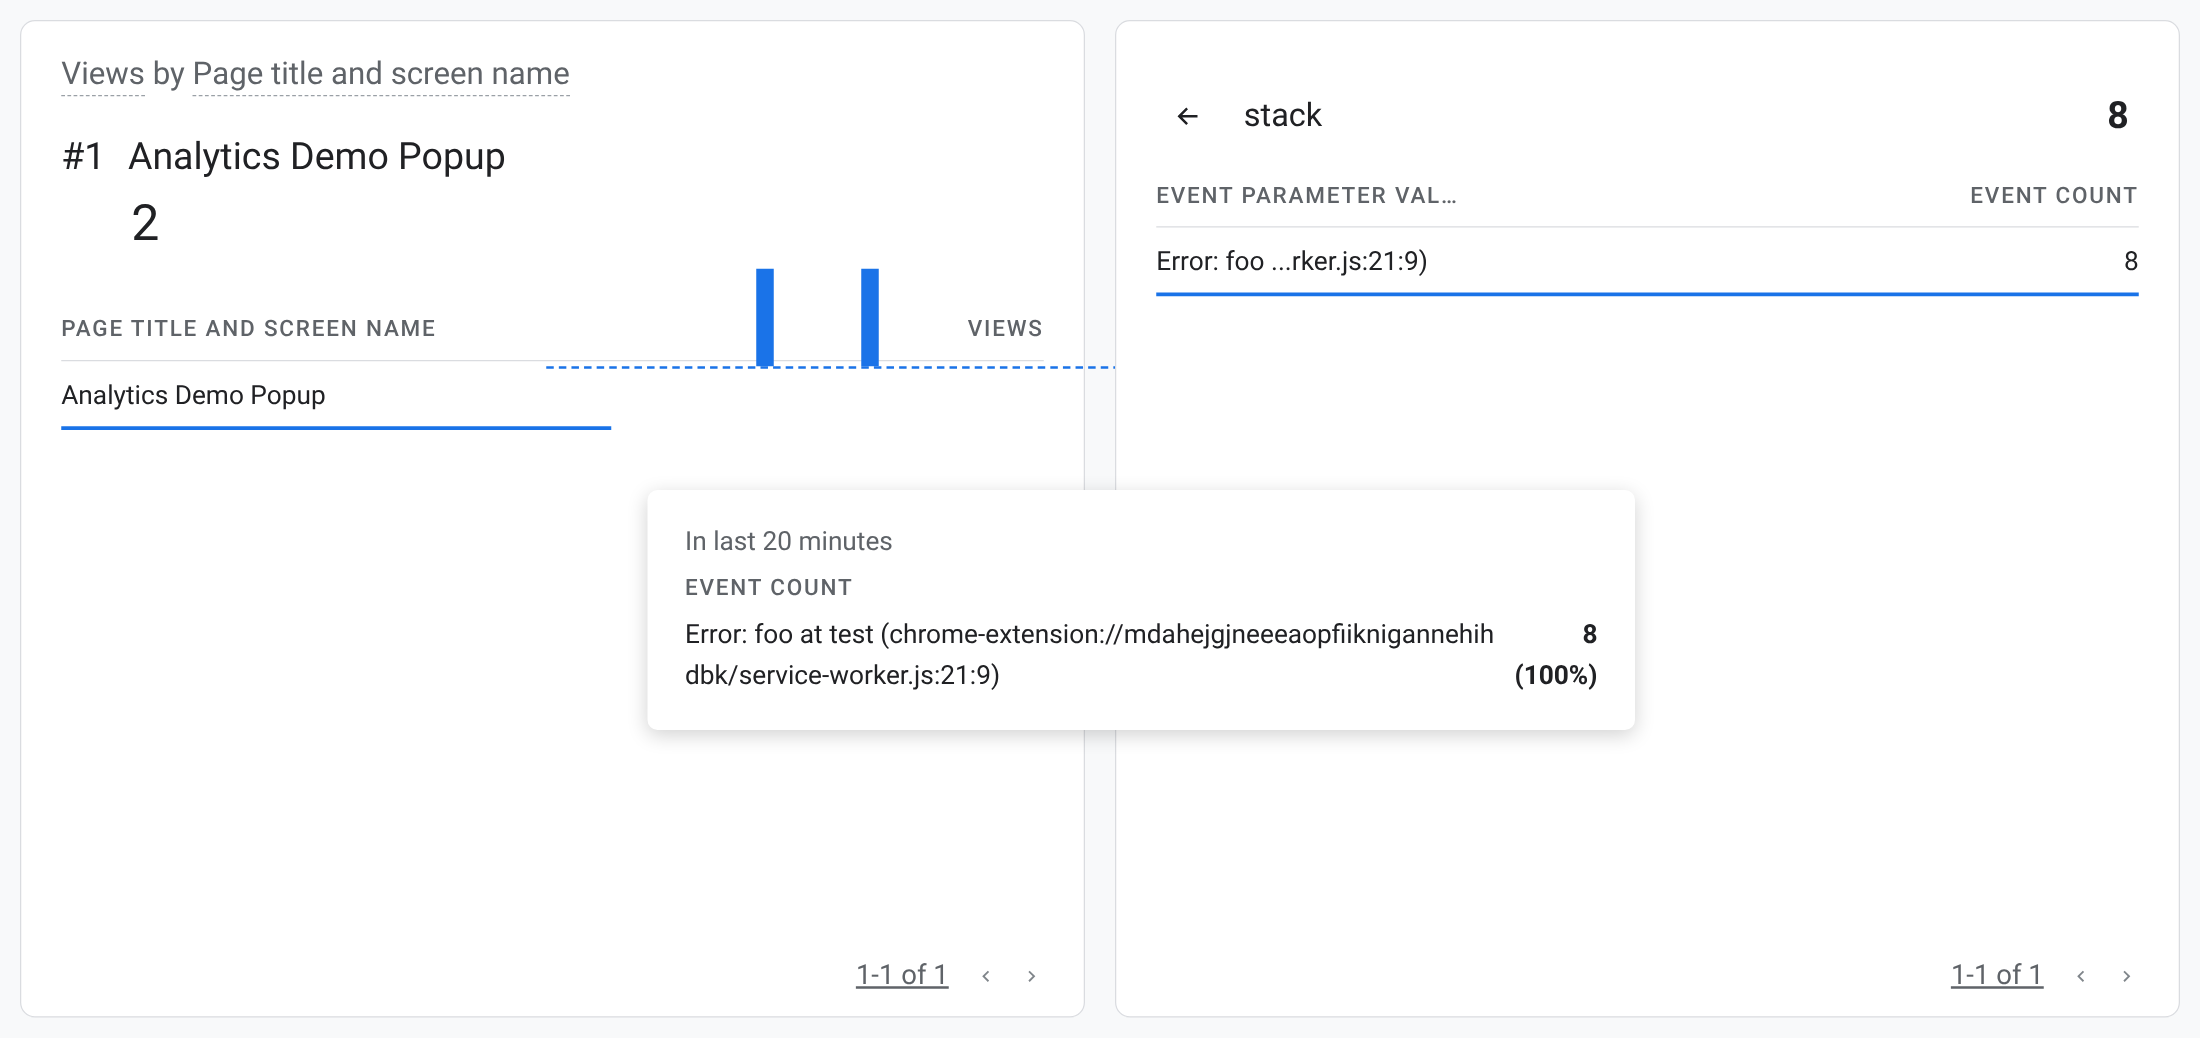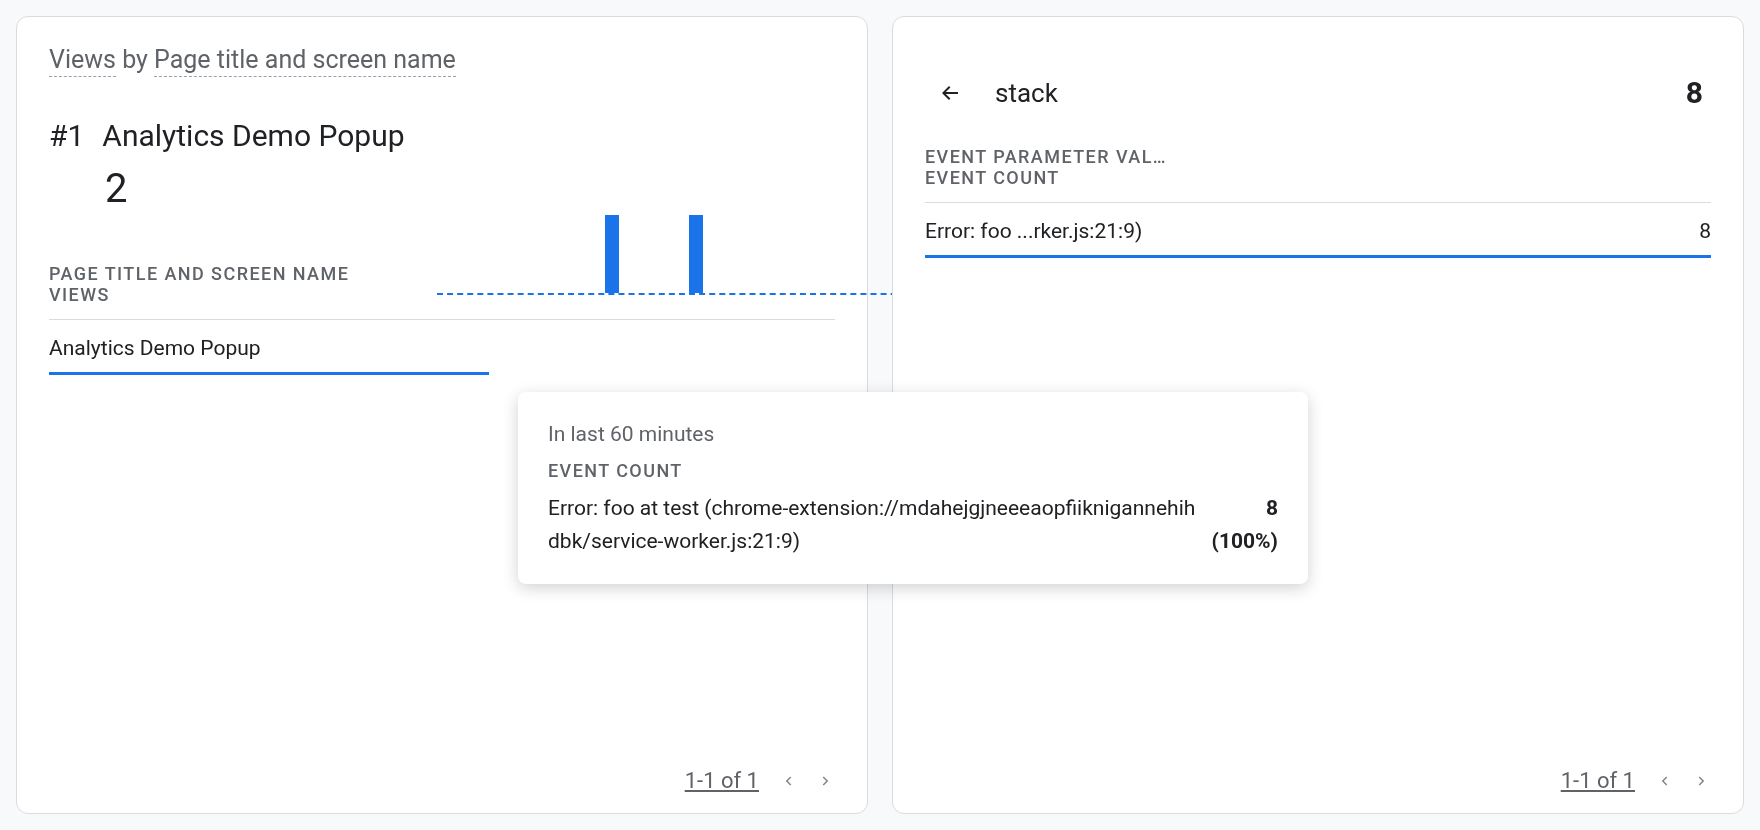--- a/index.html
+++ b/index.html
@@ -34,21 +34,21 @@
     border-radius: 12px;
     padding: 28px 32px 20px 32px;
     display: flex;
     flex-direction: column;
     position: relative;
   }
   .card-title {
     font-size: 25px;
     color: var(--text-sec);
     font-weight: 400;
-    margin-bottom: 44px;
+    margin-bottom: 34px;
   }
   .dotted {
     border-bottom: 1px dashed #9aa0a6;
     padding-bottom: 2px;
     cursor: pointer;
   }
   .rank-row {
     display: flex;
     align-items: flex-start;
     gap: 30px;
@@ -103,21 +103,20 @@
   .table-head {
     display: flex;
     justify-content: space-between;
     font-size: 18px;
     letter-spacing: 0.08em;
     color: var(--text-sec);
     font-weight: 500;
     border-bottom: 1px solid var(--border);
     padding: 34px 0 14px 0;
     margin-top: 20px;
-    flex-direction: column;
   }
   .table-row {
     display: flex;
     justify-content: space-between;
     font-size: 21px;
     padding: 16px 0 12px 0;
     border-bottom: 3px solid var(--blue);
   }
   .table-row.thin {
     border-bottom-width: 3px;
@@ -298,21 +297,21 @@
         <svg viewBox="0 0 24 24" width="20" height="20">
             <path fill="currentColor" d="M9 6l6 6-6 6-1.4-1.4L12.2 12 7.6 7.4z"></path>
           </svg>
       </span>
     </div>
   </div>
 
 </div>
 
 <div class="tooltip">
-  <div class="hdr1">In last 60 minutes</div>
+  <div class="hdr1">In last 20 minutes</div>
   <div class="hdr2">EVENT COUNT</div>
   <div class="body">
     <div class="desc">Error: foo at test (chrome-extension://mdahejgjneeeaopfiiknigannehihdbk/service-worker.js:21:9)</div>
     <div class="val">
       <div class="n">8</div>
       <div class="p">(100%)</div>
     </div>
   </div>
 </div>
 

